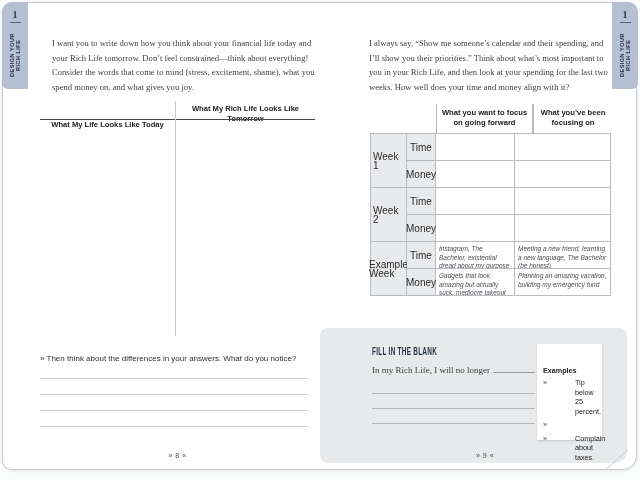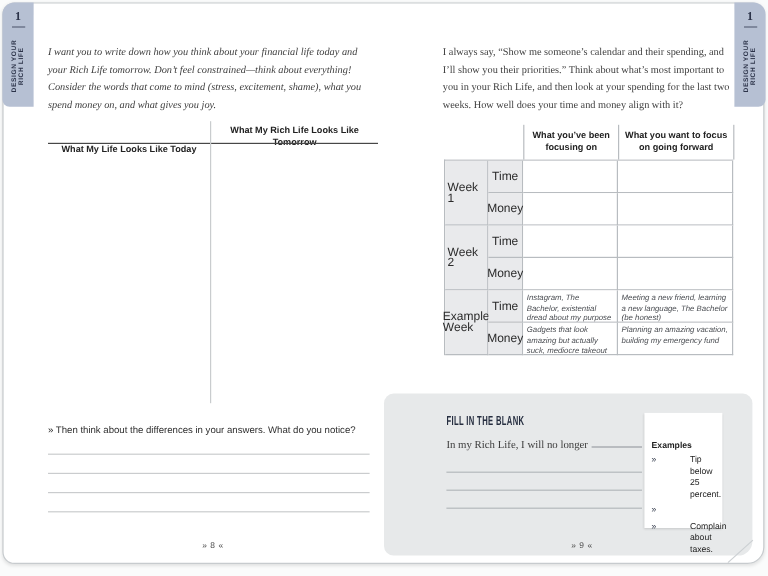--- a/index.html
+++ b/index.html
@@ -41,21 +41,21 @@
     font-size:5.5px; font-weight:bold; letter-spacing:.5px;
     color:var(--tab_text,#2c3349); height:58px; text-align:center;
   }
   
   .intro {
     position:absolute;
     font-family:"Liberation Serif", serif;
     font-size:8.6px; line-height:14.6px; color:var(--body_text,#3e3e3e);
     text-align:left;
   }
-  .intro-left  { left:40px;  top:36px; width:275px;font-style:italic; }
+  .intro-left  { left:52px;  top:36px; width:275px; }
   .intro-right { left:369px; top:36px; width:242px; }
   
   .lhead { position:absolute; top:104px; font-size:7.6px; font-weight:bold; color:#222; text-align:center; line-height:10px; }
   .lhead-1 { left:40px;  width:135px;margin-top:16px; }
   .lhead-2 { left:176px; width:139px; }
   .ldark   { position:absolute; left:40px; top:119px; width:275px; height:1px; background:var(--dark_line,#474747); }
   .ldivider{ position:absolute; left:175px; top:101px; width:1px; height:235px; background:#c9ccce; }
   
   .prompt { position:absolute; left:40px; top:354px; width:290px; font-size:8px; color:#2e2e2e; }
   .wline  { position:absolute; left:40px; width:268px; height:1px; background:var(--rule_line,#caccce); }
@@ -153,22 +153,22 @@
 <div class="prompt">» Then think about the differences in your answers. What do you notice?</div>
 <div class="wline wl1"></div>
 <div class="wline wl2"></div>
 <div class="wline wl3"></div>
 <div class="wline wl4"></div>
 <div class="pagenum pagenum-left">» 8 «</div>
 
 <div class="intro intro-right">I always say, “Show me someone’s calendar and their spending, and I’ll show you their priorities.” Think about what’s most important to you in your Rich Life, and then look at your spending for the last two weeks. How well does your time and money align with it?</div>
 
 <div class="rhead">
+  <div class="rh last">What you want to focus on going forward</div>
   <div class="rh">What you’ve been focusing on</div>
-  <div class="rh last">What you want to focus on going forward</div>
 </div>
 
 <div class="rbody">
 
   <div class="gc">Week 1</div>
   <div class="tc">Time</div>
   <div class="dc"></div>
   <div class="dc"></div>
   <div class="tc">Money</div>
   <div class="dc"></div>

